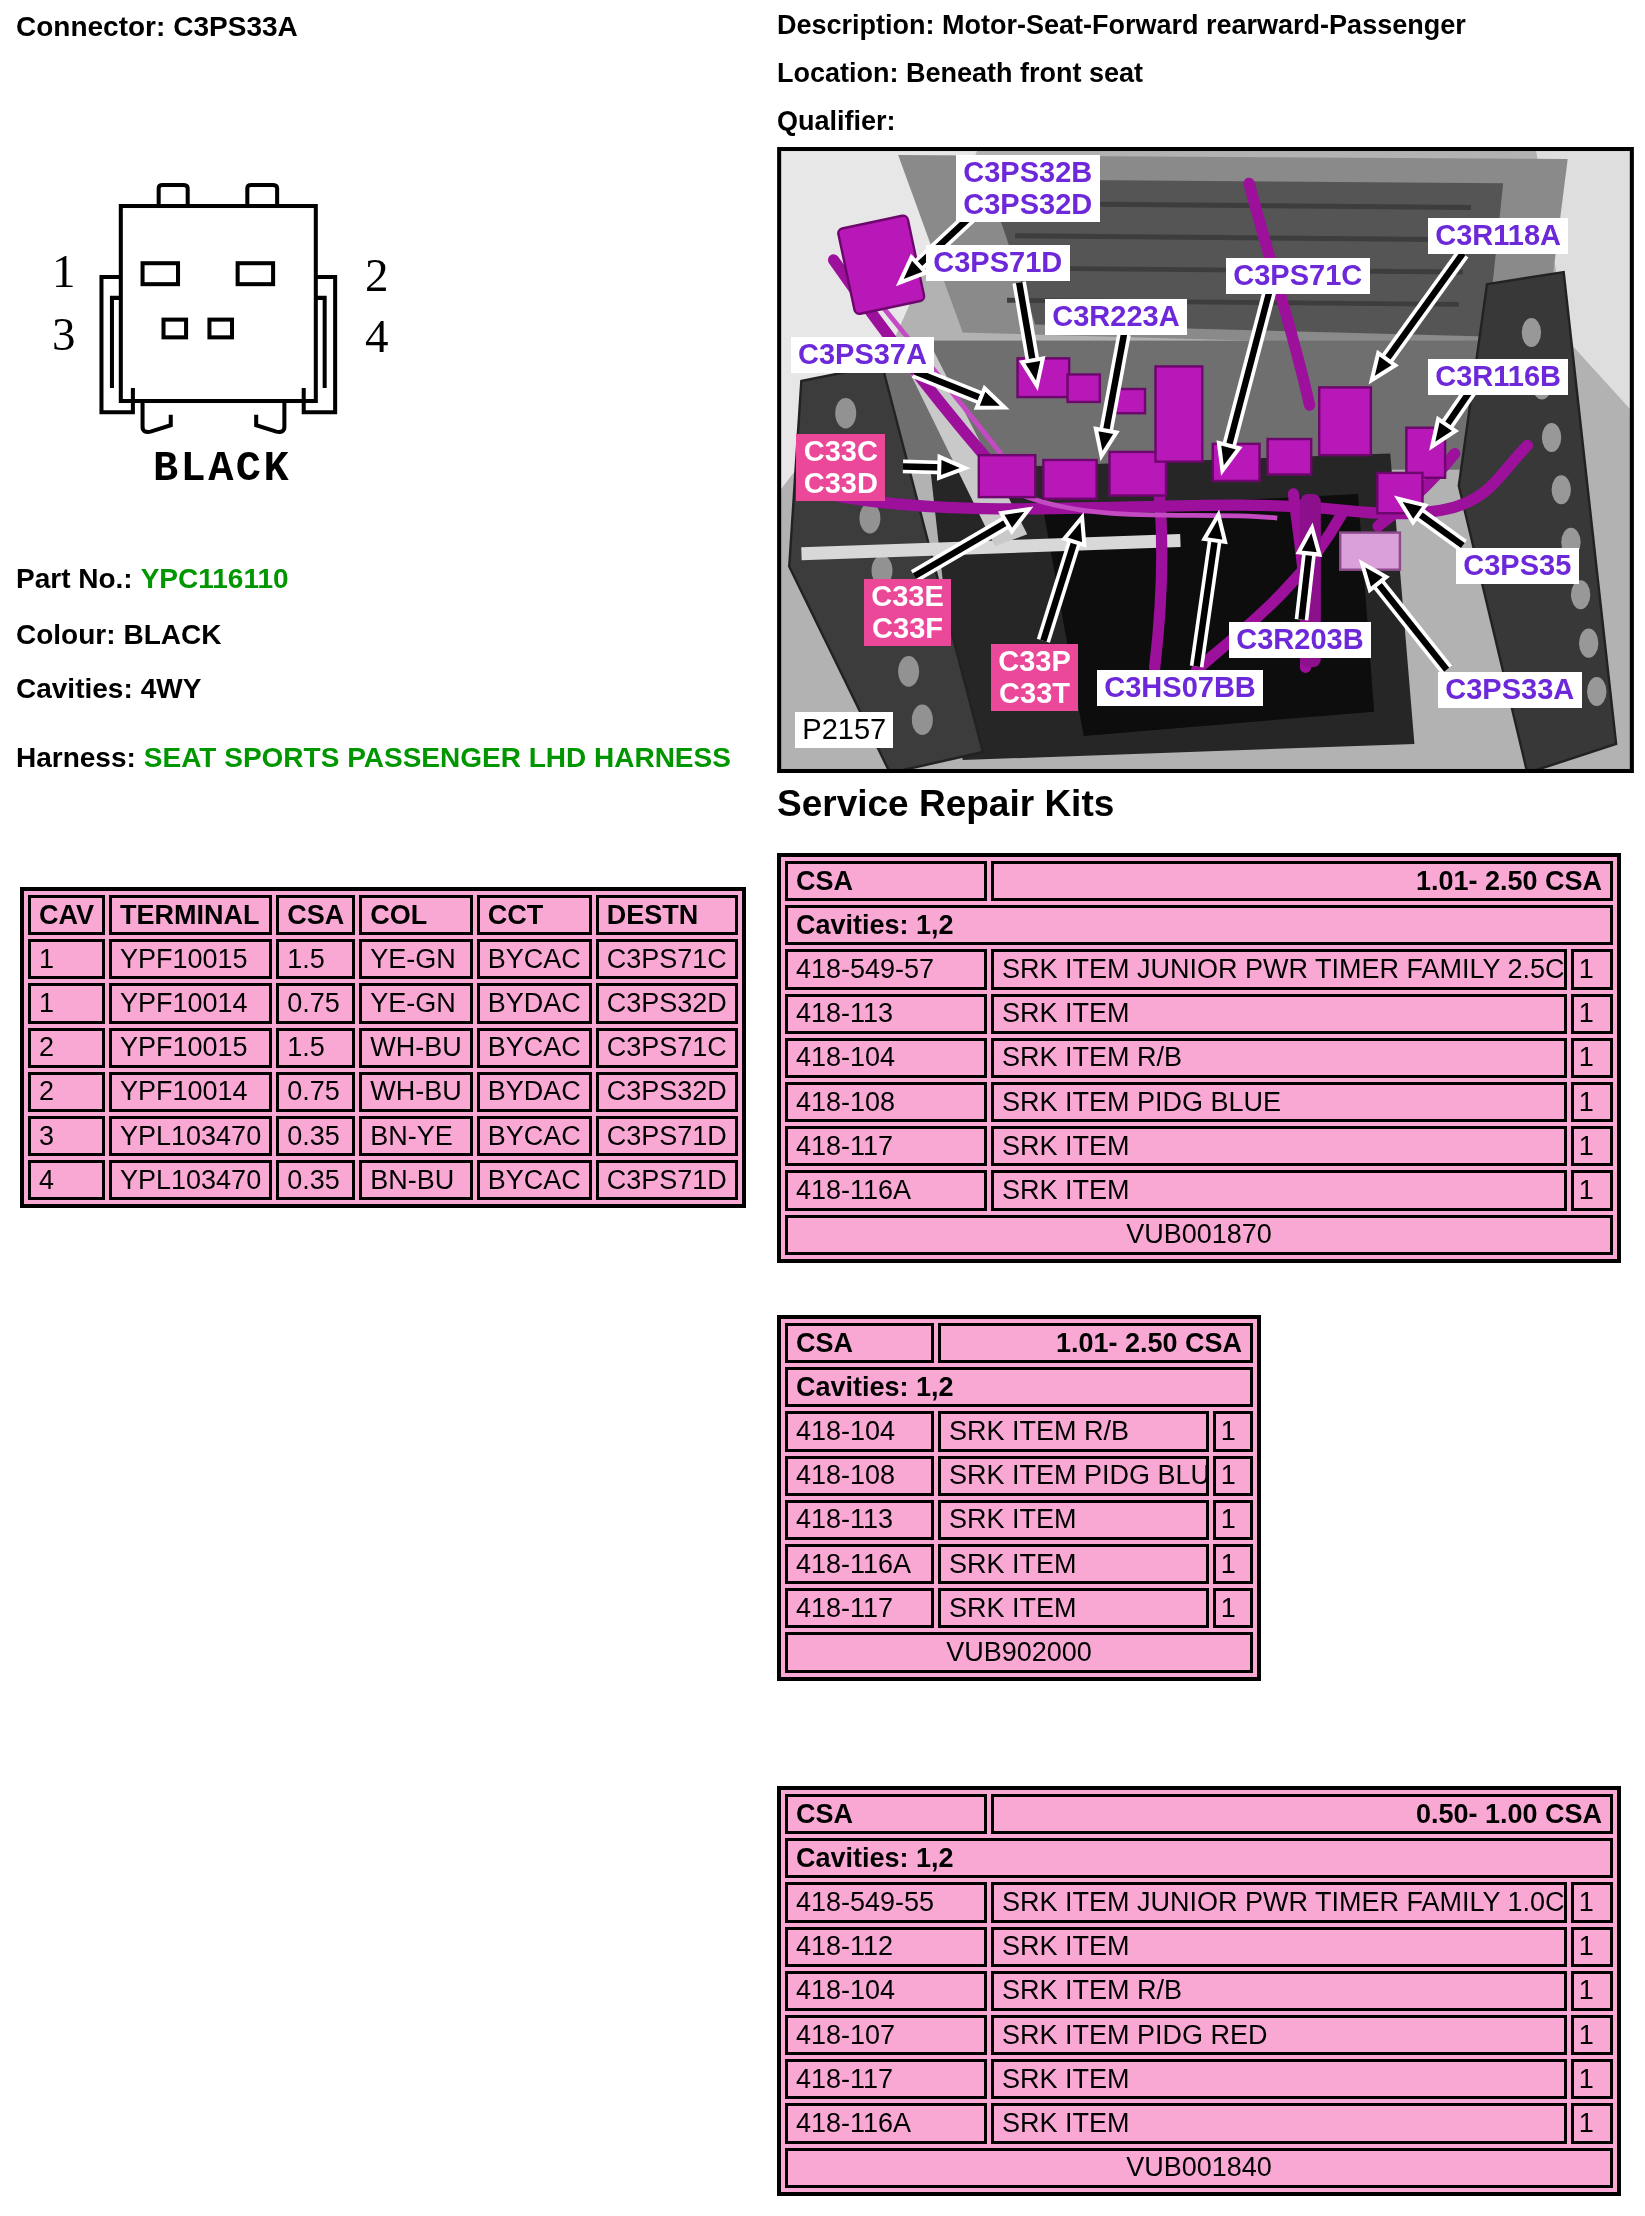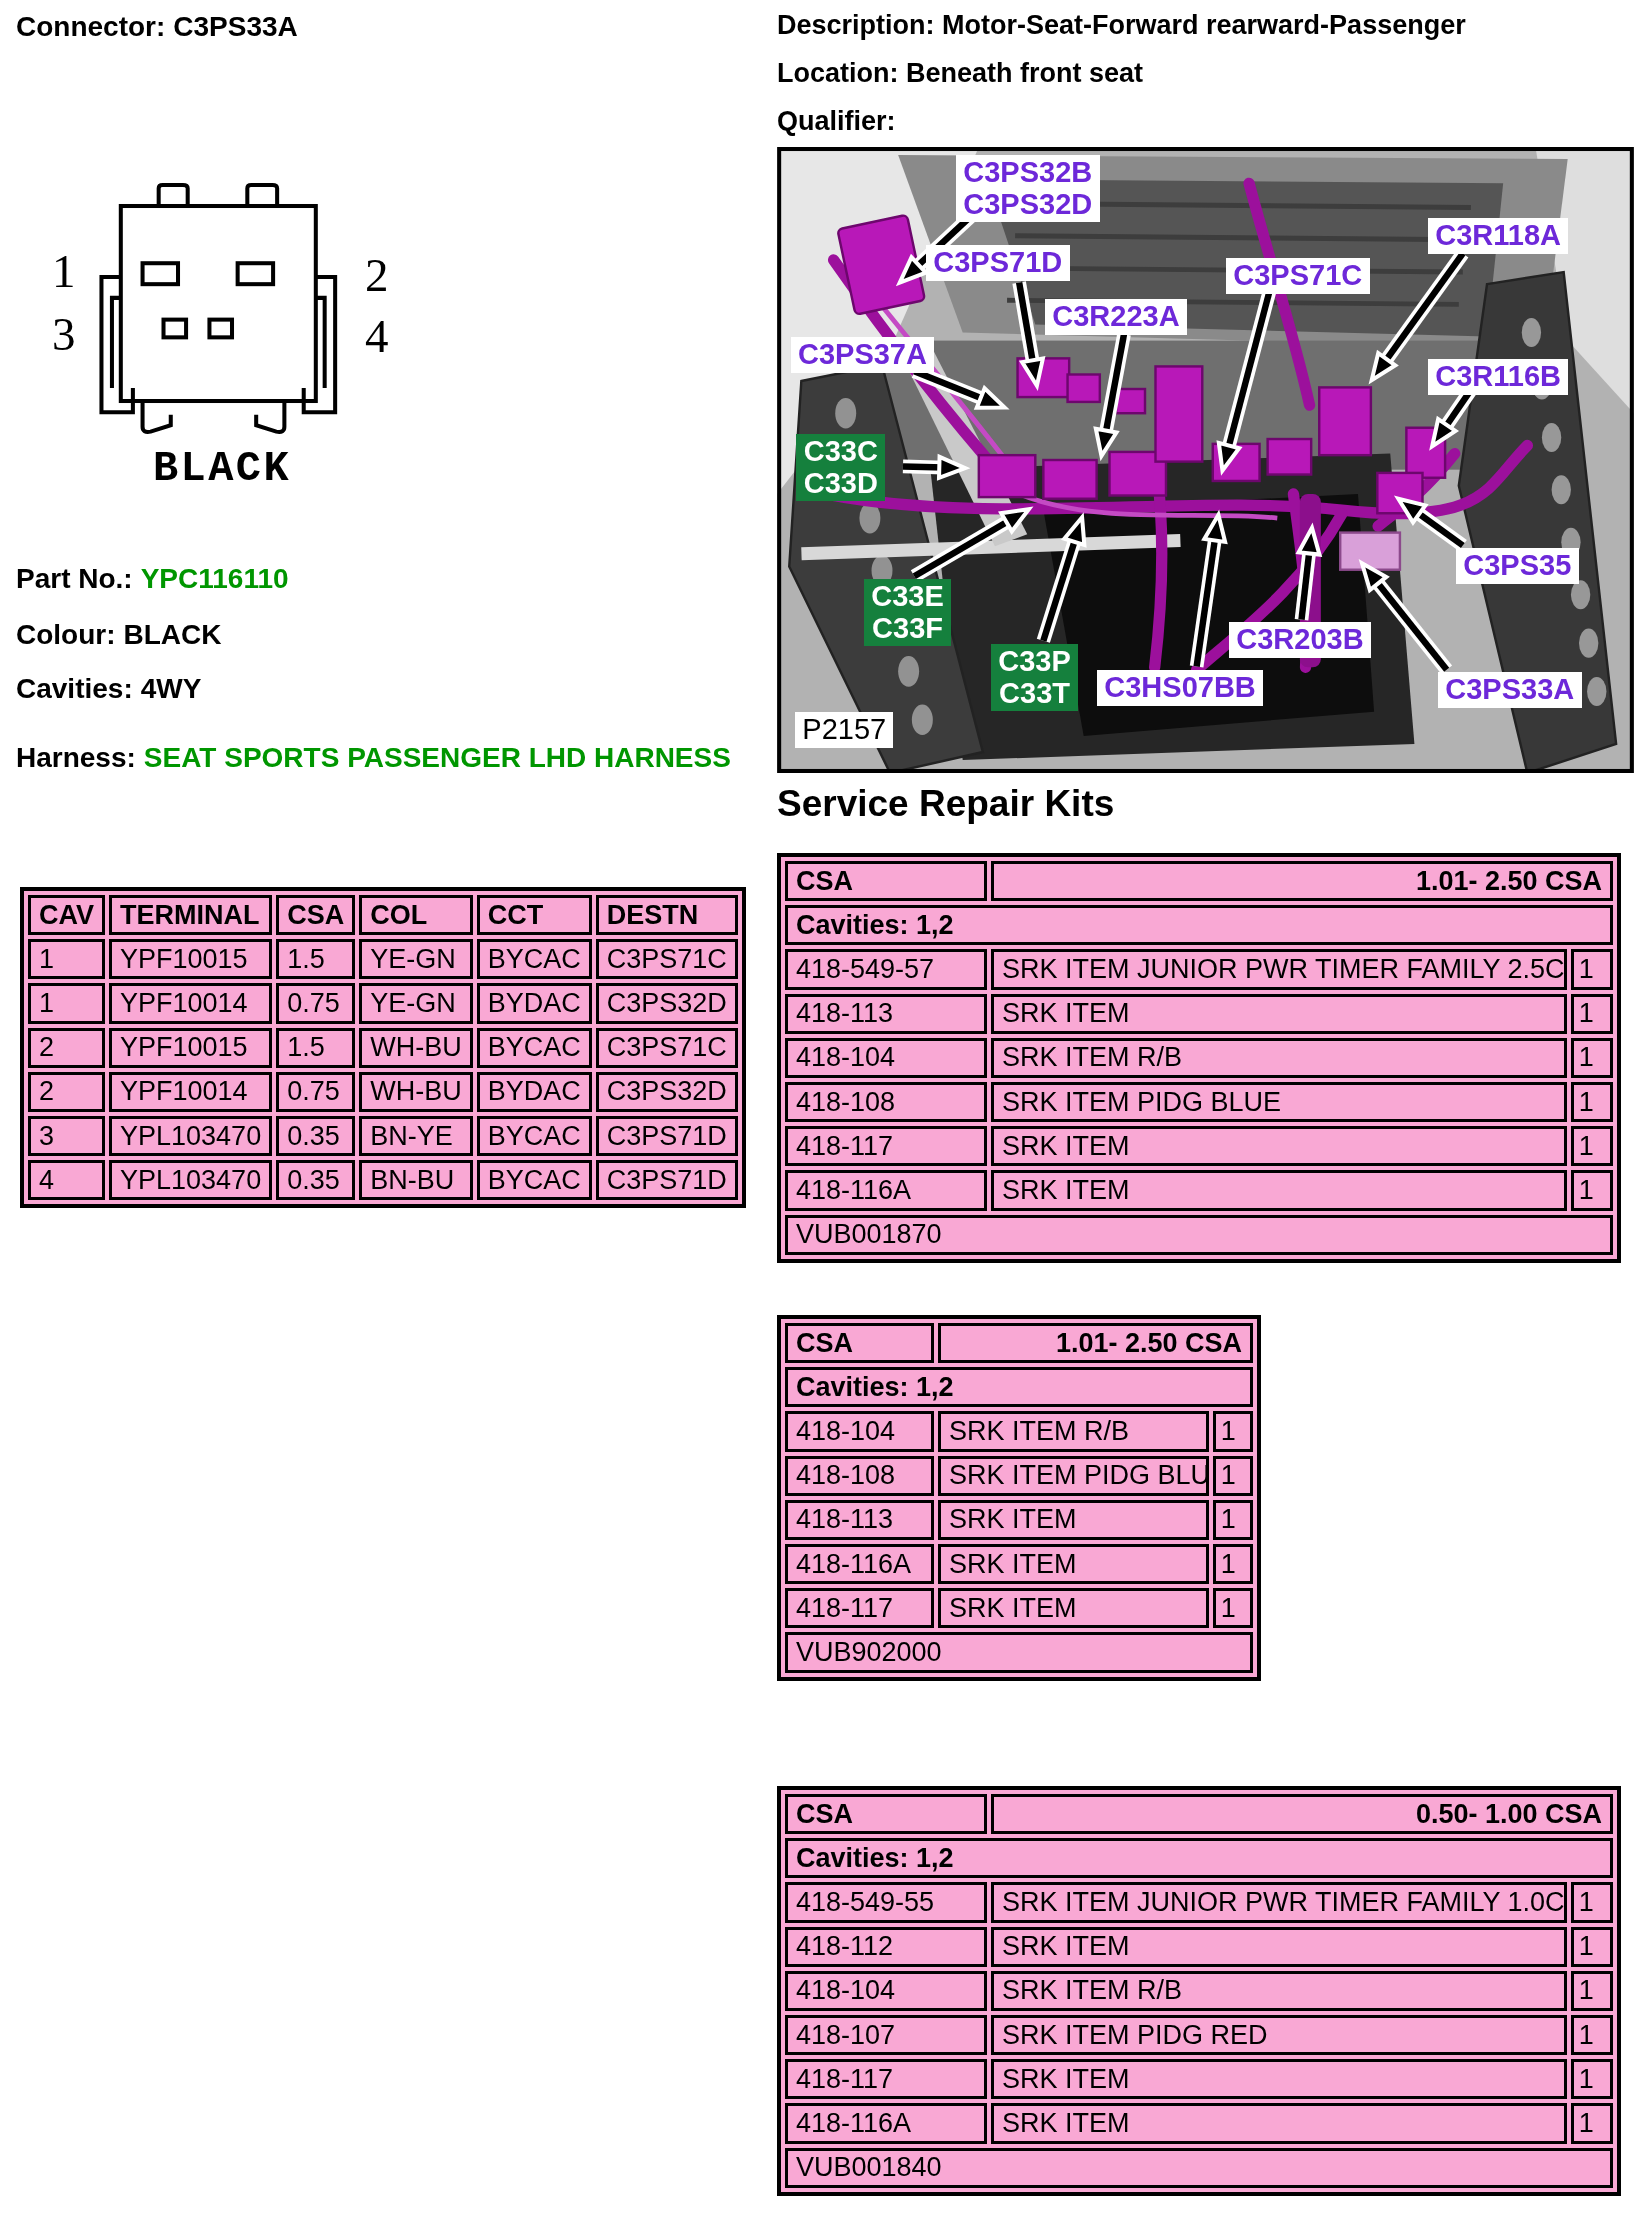--- a/index.html
+++ b/index.html
@@ -19,29 +19,29 @@
         text-align:left;font-weight:normal;height:40px;}
   table.grid th{font-weight:bold;}
   #wire-table{position:absolute;left:20px;top:887px;}
   #wire-table td{height:40px;}
   .r-line{position:absolute;font-weight:bold;font-size:27px;white-space:nowrap;}
   #photo{position:absolute;left:777px;top:147px;width:857px;height:626px;}
   #photo svg{position:absolute;left:0;top:0;}
   .plabel{position:absolute;font-size:29px;font-weight:bold;line-height:1.08;
         white-space:pre-line;text-align:center;padding:2.4px 7.3px;}
   .plabel.white{background:#fff;color:#6d28d9;}
-  .plabel.black{background:#15803d;color:#fff;}
+  .plabel.black{background:#ec4899;color:#fff;}
   .plabel.plate{background:#fff;color:#000;font-weight:normal;}
   #srk-heading{position:absolute;left:777px;top:783px;font-size:37px;font-weight:bold;}
   .srk{position:absolute;table-layout:fixed;}
   .srk td{height:37px;overflow:hidden;}
   .srk td.b{font-weight:bold;}
   .srk td.center{text-align:right;}
   .srk td.qty{padding:1.6px 4.8px;}
-  .srk td.footer-cell{text-align:left;}
+  .srk td.footer-cell{text-align:center;}
   #srk-t0{left:777px;top:853px;width:844px;}
   #srk-t1{left:777px;top:1315px;width:484px;}
   #srk-t2{left:777px;top:1786px;width:844px;}
 </style>
 </head>
 <body>
 
 <div id="page">
 
   <div class="info-line" style="left:16px;top:11.3px">

